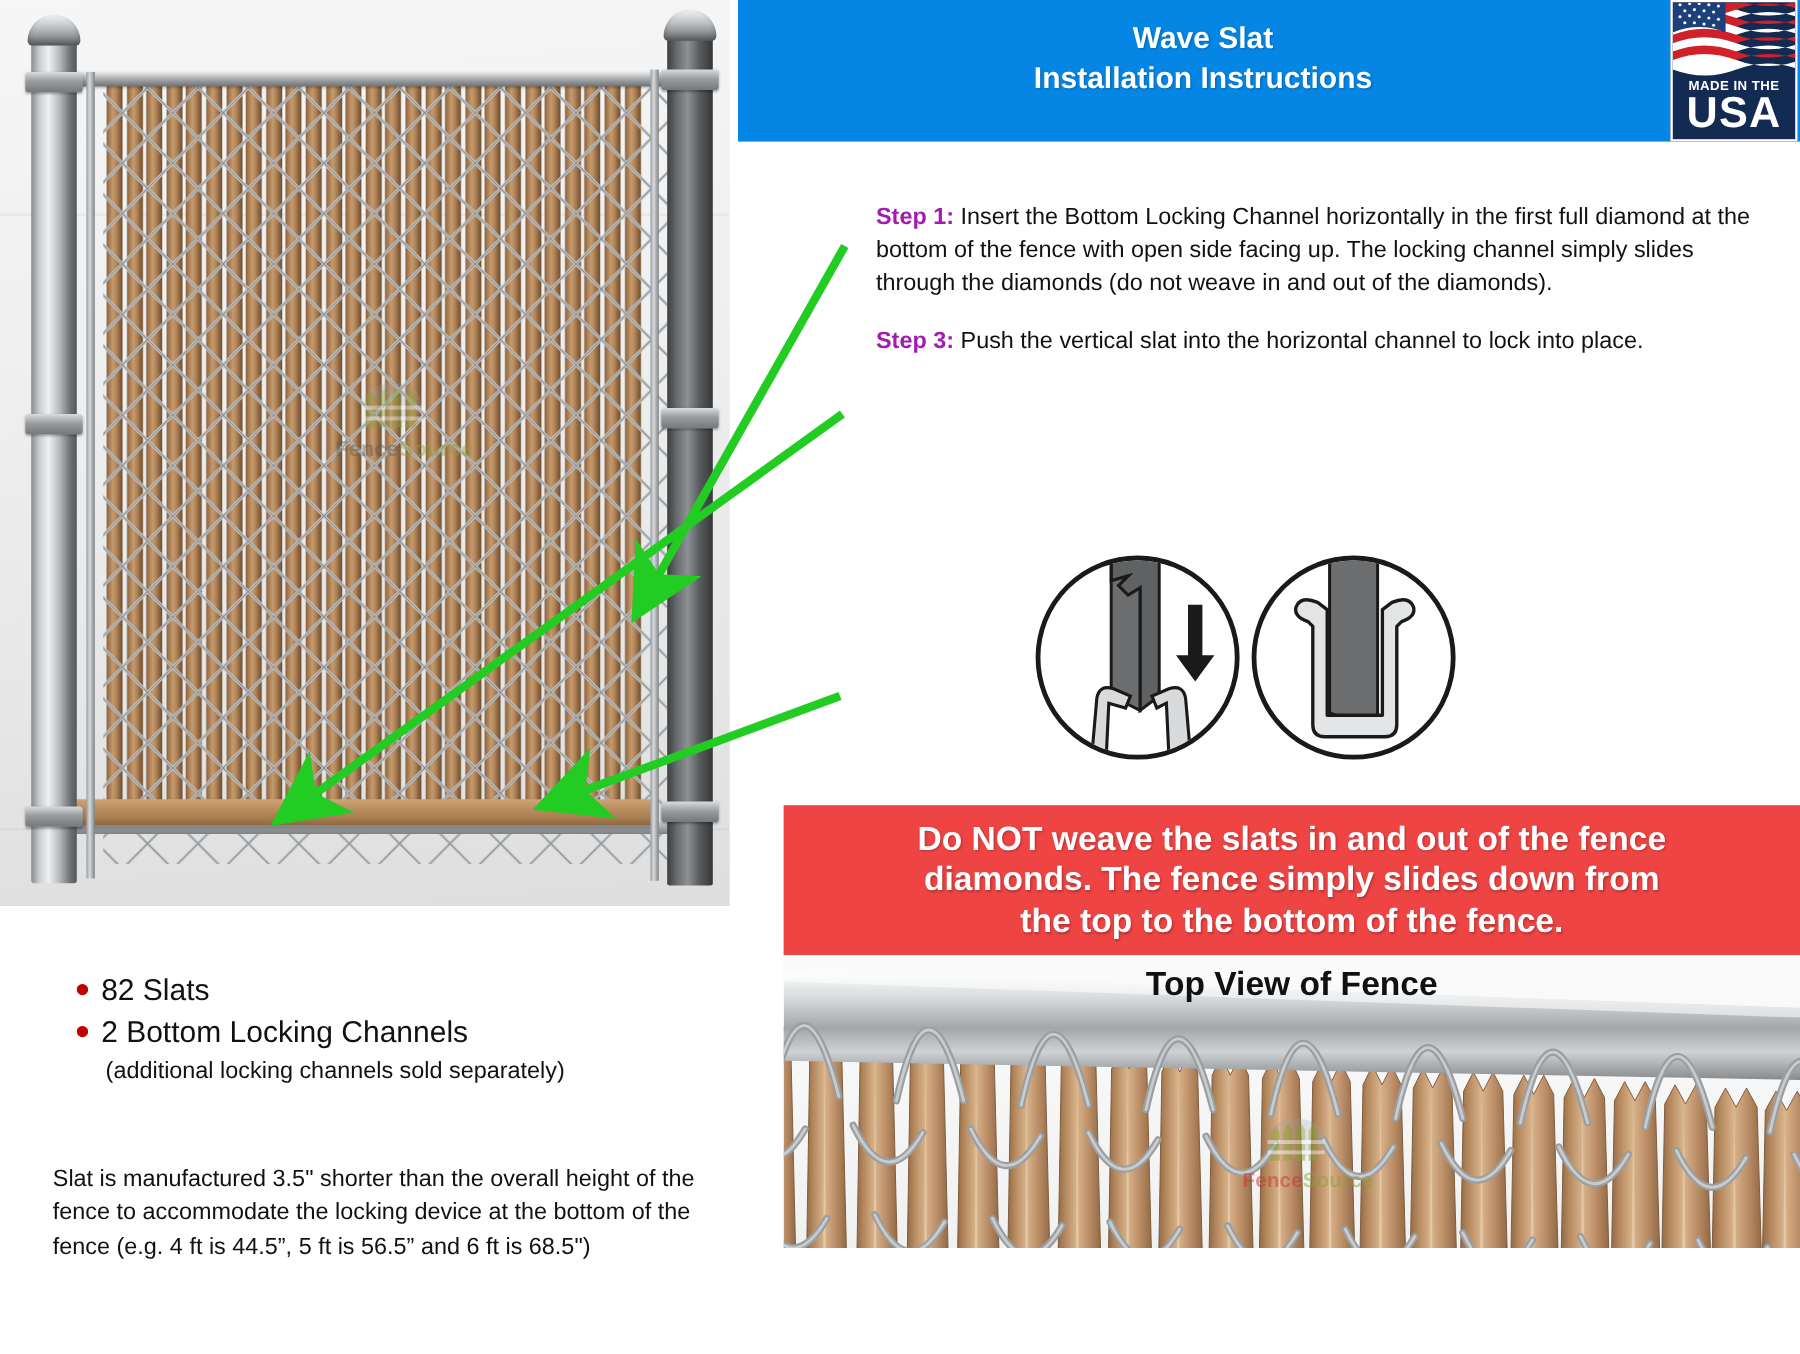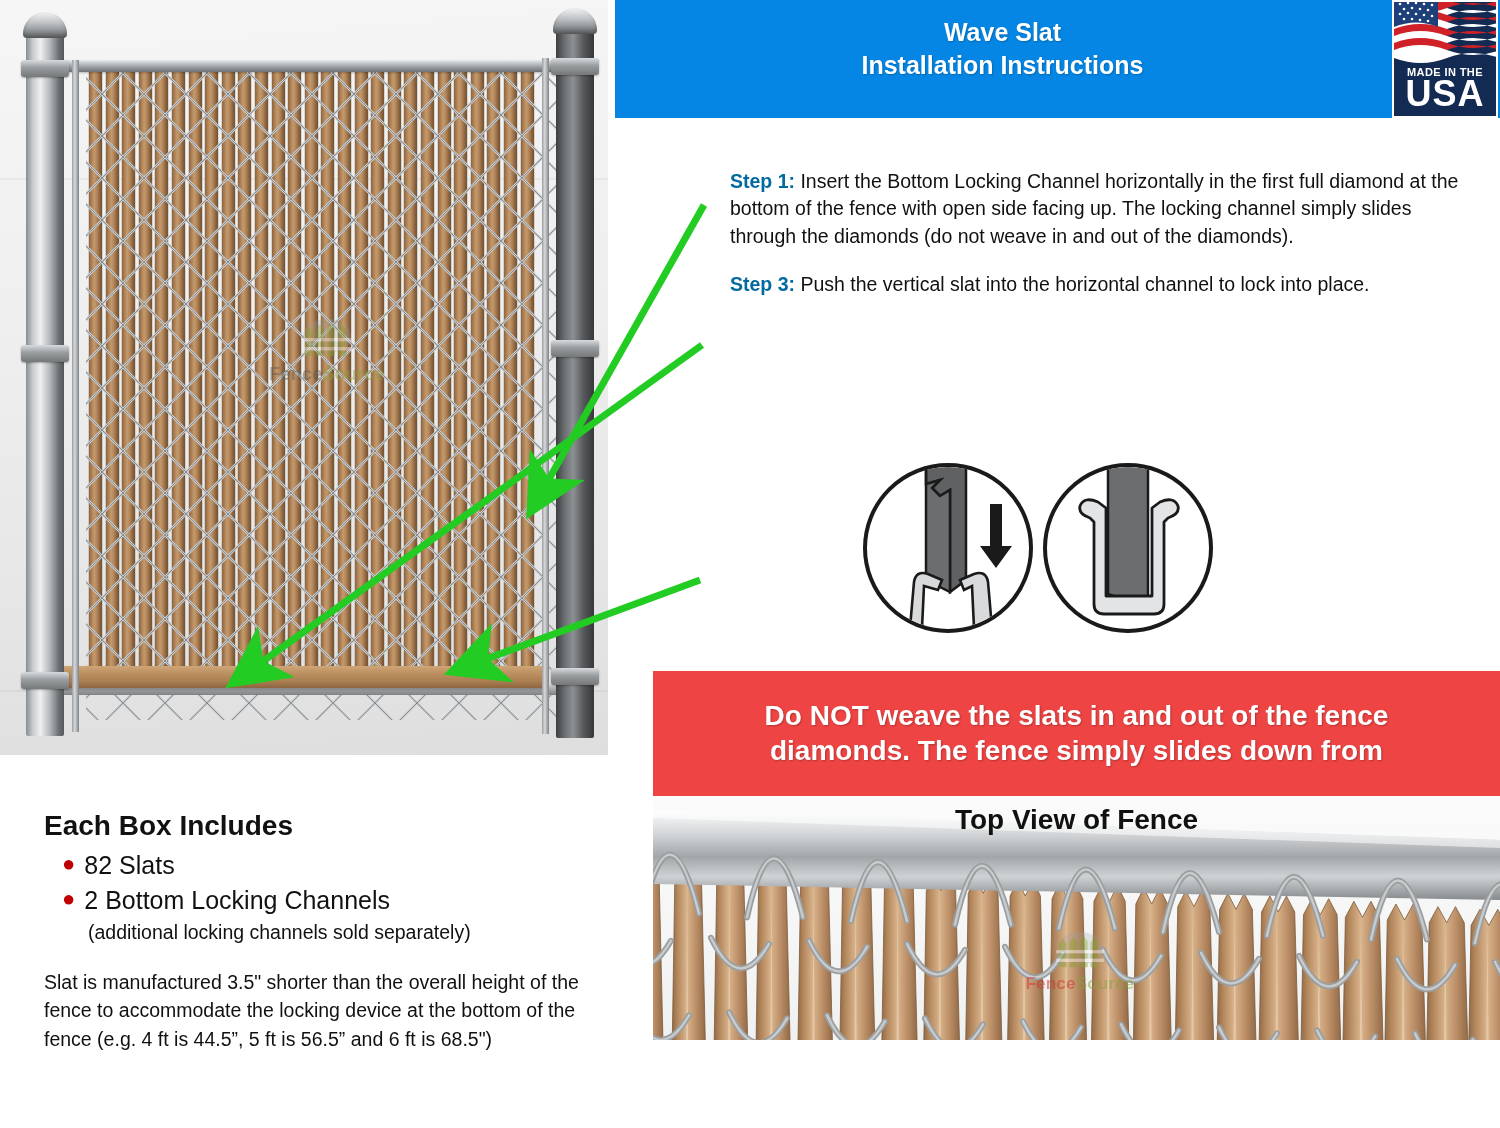--- a/index.html
+++ b/index.html
@@ -48,21 +48,21 @@
   .mesh{position:absolute;pointer-events:none;}
 
   
   #bottom-locking-channel{position:absolute;height:22px;border-radius:2px;
     background:linear-gradient(180deg,#cfa678 0%,#bb8f5f 35%,#a97e51 70%,#8d6540 100%);
     box-shadow:0 2px 3px rgba(0,0,0,.25);}
 
   
   .watermark{position:absolute;display:flex;flex-direction:column;align-items:center;
     opacity:.45;pointer-events:none;}
-  .wm-label{font-weight:bold;letter-spacing:.2px;line-height:1;}
+  .wm-label{font-weight:bold;letter-spacing:.2px;line-height:1;padding-left:20px;}
   .wm-fence{font-weight:bold;}
 
   
   #green-arrows{position:absolute;left:0;top:0;width:1500px;height:1128px;
     pointer-events:none;}
 
   
   #header-banner{position:absolute;left:615px;top:0;width:885px;height:118px;
     background:#0586e5;}
   #header-title{position:absolute;left:0;right:110px;top:16px;text-align:center;
@@ -74,21 +74,21 @@
   #made-in-usa-badge{position:absolute;right:2px;top:0;width:106px;height:118px;
     background:#132a52;border:2px solid #ffffff;box-sizing:border-box;overflow:hidden;}
   .flag-zone{position:absolute;left:0;top:0;width:100%;height:62px;overflow:hidden;background:#132a52;}
   .usa-text{position:absolute;left:0;right:0;text-align:center;color:#fff;font-weight:bold;}
   #usa-made-line{top:64px;font-size:11px;letter-spacing:.4px;}
   #usa-big{top:74px;font-size:36px;letter-spacing:1px;line-height:1;}
 
   
   #steps{position:absolute;left:730px;top:148px;width:740px;}
   .step-para{color:#111;font-size:19.5px;line-height:1.42;margin-bottom:20px;}
-  .step-label{color:#0369a1;font-weight:bold;}
+  .step-label{color:#a21caf;font-weight:bold;}
 
   
   #lock-diagrams{position:absolute;left:862px;top:462px;width:352px;height:175px;}
 
   
   #warning-banner{position:absolute;left:653px;top:671px;width:847px;height:125px;
     background:#ef4444;display:flex;align-items:center;justify-content:center;}
   #warning-text{color:#fff;font-weight:bold;font-size:28px;line-height:1.22;text-align:center;
     padding:0 12px;text-shadow:1px 1px 2px rgba(0,0,0,.25);}
 
@@ -300,20 +300,21 @@
                  Q318,52 316,44 Q312,34 298,40 L290,46 L290,134 L244,134 L244,46 Z" fill="#e2e4e6" stroke="#1a1a1a" stroke-width="2.8" stroke-linejoin="round"></path>
       </g>
     </g>
   </svg>
 </div>
 
 <div id="warning-banner">
   <div id="warning-text">
     <div>Do NOT weave the slats in and out of the fence</div>
     <div>diamonds. The fence simply slides down from</div>
+    <div>the top to the bottom of the fence.</div>
   </div>
 </div>
 
 <div id="top-view-photo">
   <div id="top-view-label">Top View of Fence</div>
   <svg width="847" height="332" viewBox="0 0 847 332" preserveAspectRatio="none">
     <defs>
       <linearGradient id="railg" x1="0" y1="0" x2="0" y2="1">
         <stop offset="0%" stop-color="#fbfcfc"></stop>
         <stop offset="25%" stop-color="#d6d9db"></stop>
@@ -483,21 +484,20 @@
       <rect x="5" y="20" width="50" height="3.4" fill="#f7f7f7" opacity=".9"></rect>
       <rect x="5" y="29" width="50" height="3.4" fill="#f7f7f7" opacity=".9"></rect>
     </svg>
     <div class="wm-label" style="font-size:17px;margin-top:2px;">
       <span style="color:#d03030;">Fence</span><span style="color:#8aa03c;">Source</span>
     </div>
   </div>
 </div>
 
 <div id="box-contents">
-  <div id="box-title">Each Box Includes</div>
 
   <div class="bullet-row">
     <span class="bullet-dot">●</span>
     <span>82 Slats</span>
   </div>
   <div class="bullet-row">
     <span class="bullet-dot">●</span>
     <span>2 Bottom Locking Channels</span>
   </div>
   <div id="sold-separately">(additional locking channels sold separately)</div>

